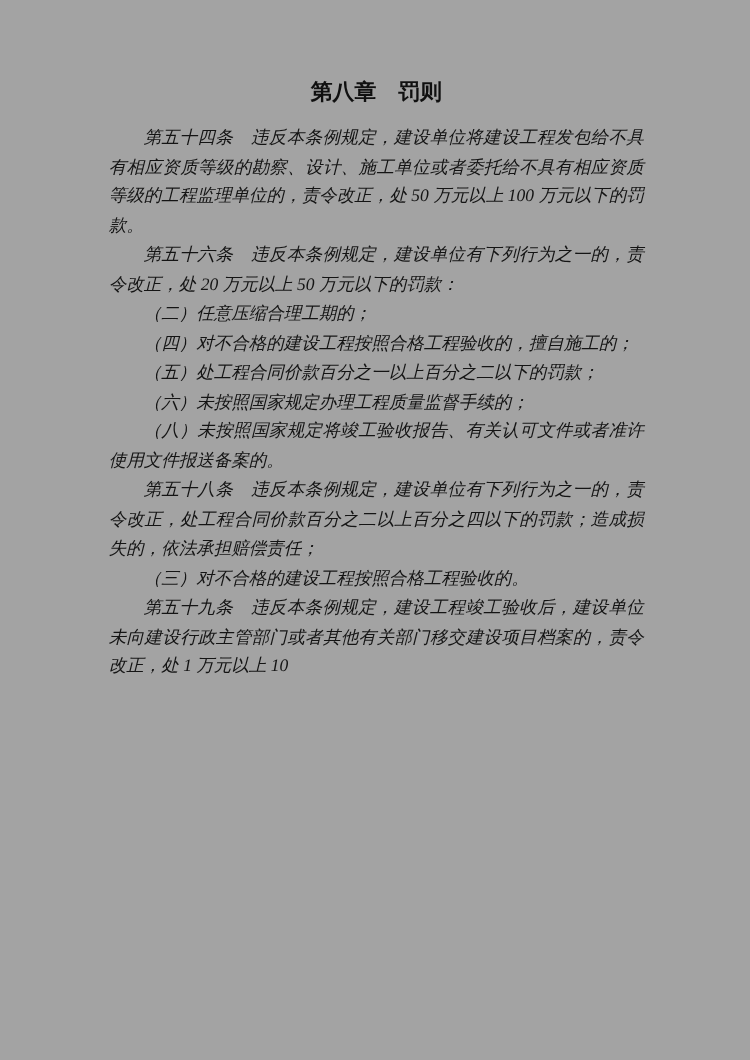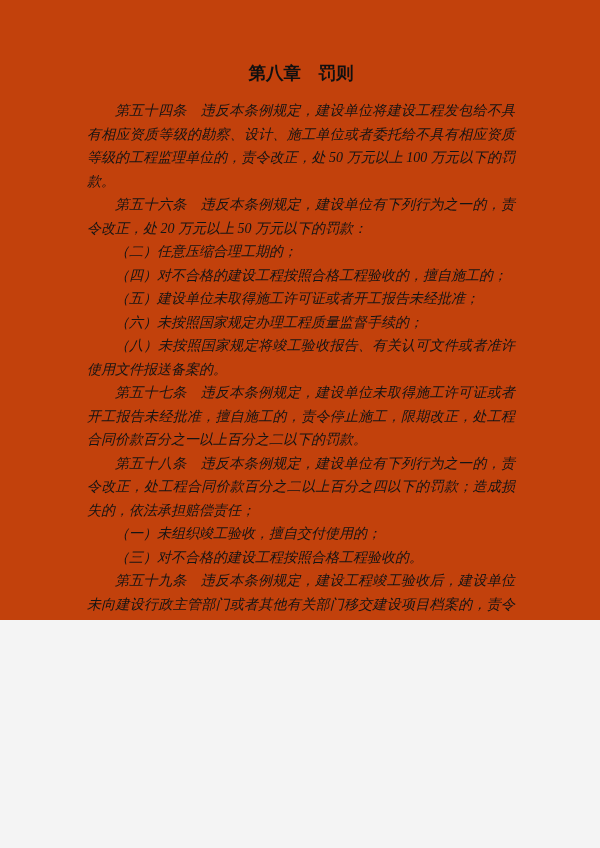--- a/index.html
+++ b/index.html
@@ -6,22 +6,22 @@
   html, body { margin: 0; padding: 0; }
   body {
     width: 600px;
     height: 848px;
     background: #f4f4f4;
     font-family: "Liberation Serif", "DejaVu Serif", serif;
   }
   .page {
     position: relative;
     width: 600px;
-    height: 620px;
-    background: #c2410c;
+    height: 848px;
+    background: #a3a3a3;
     overflow: hidden;
     color: #141414;
   }
   .content {
     position: absolute;
     left: 87px;
     top: 61px;
     width: 428px;
   }
   .chapter-title {
@@ -47,22 +47,20 @@
 <body>
 
 <div class="page">
   <div class="content">
     <h1 class="chapter-title">第八章　罚则</h1>
 
     <p class="para">第五十四条　违反本条例规定，建设单位将建设工程发包给不具有相应资质等级的勘察、设计、施工单位或者委托给不具有相应资质等级的工程监理单位的，责令改正，处 50 万元以上 100 万元以下的罚款。</p>
     <p class="para">第五十六条　违反本条例规定，建设单位有下列行为之一的，责令改正，处 20 万元以上 50 万元以下的罚款：</p>
     <p class="para">（二）任意压缩合理工期的；</p>
     <p class="para">（四）对不合格的建设工程按照合格工程验收的，擅自施工的；</p>
-    <p class="para">（五）建设单位未取得施工许可证或者开工报告未经批准；</p>
+    <p class="para">（五）处工程合同价款百分之一以上百分之二以下的罚款；</p>
     <p class="para">（六）未按照国家规定办理工程质量监督手续的；</p>
     <p class="para">（八）未按照国家规定将竣工验收报告、有关认可文件或者准许使用文件报送备案的。</p>
-    <p class="para">第五十七条　违反本条例规定，建设单位未取得施工许可证或者开工报告未经批准，擅自施工的，责令停止施工，限期改正，处工程合同价款百分之一以上百分之二以下的罚款。</p>
     <p class="para">第五十八条　违反本条例规定，建设单位有下列行为之一的，责令改正，处工程合同价款百分之二以上百分之四以下的罚款；造成损失的，依法承担赔偿责任；</p>
-    <p class="para">（一）未组织竣工验收，擅自交付使用的；</p>
     <p class="para">（三）对不合格的建设工程按照合格工程验收的。</p>
     <p class="para">第五十九条　违反本条例规定，建设工程竣工验收后，建设单位未向建设行政主管部门或者其他有关部门移交建设项目档案的，责令改正，处 1 万元以上 10</p>
   </div>
 </div>
 
 </body></html>

